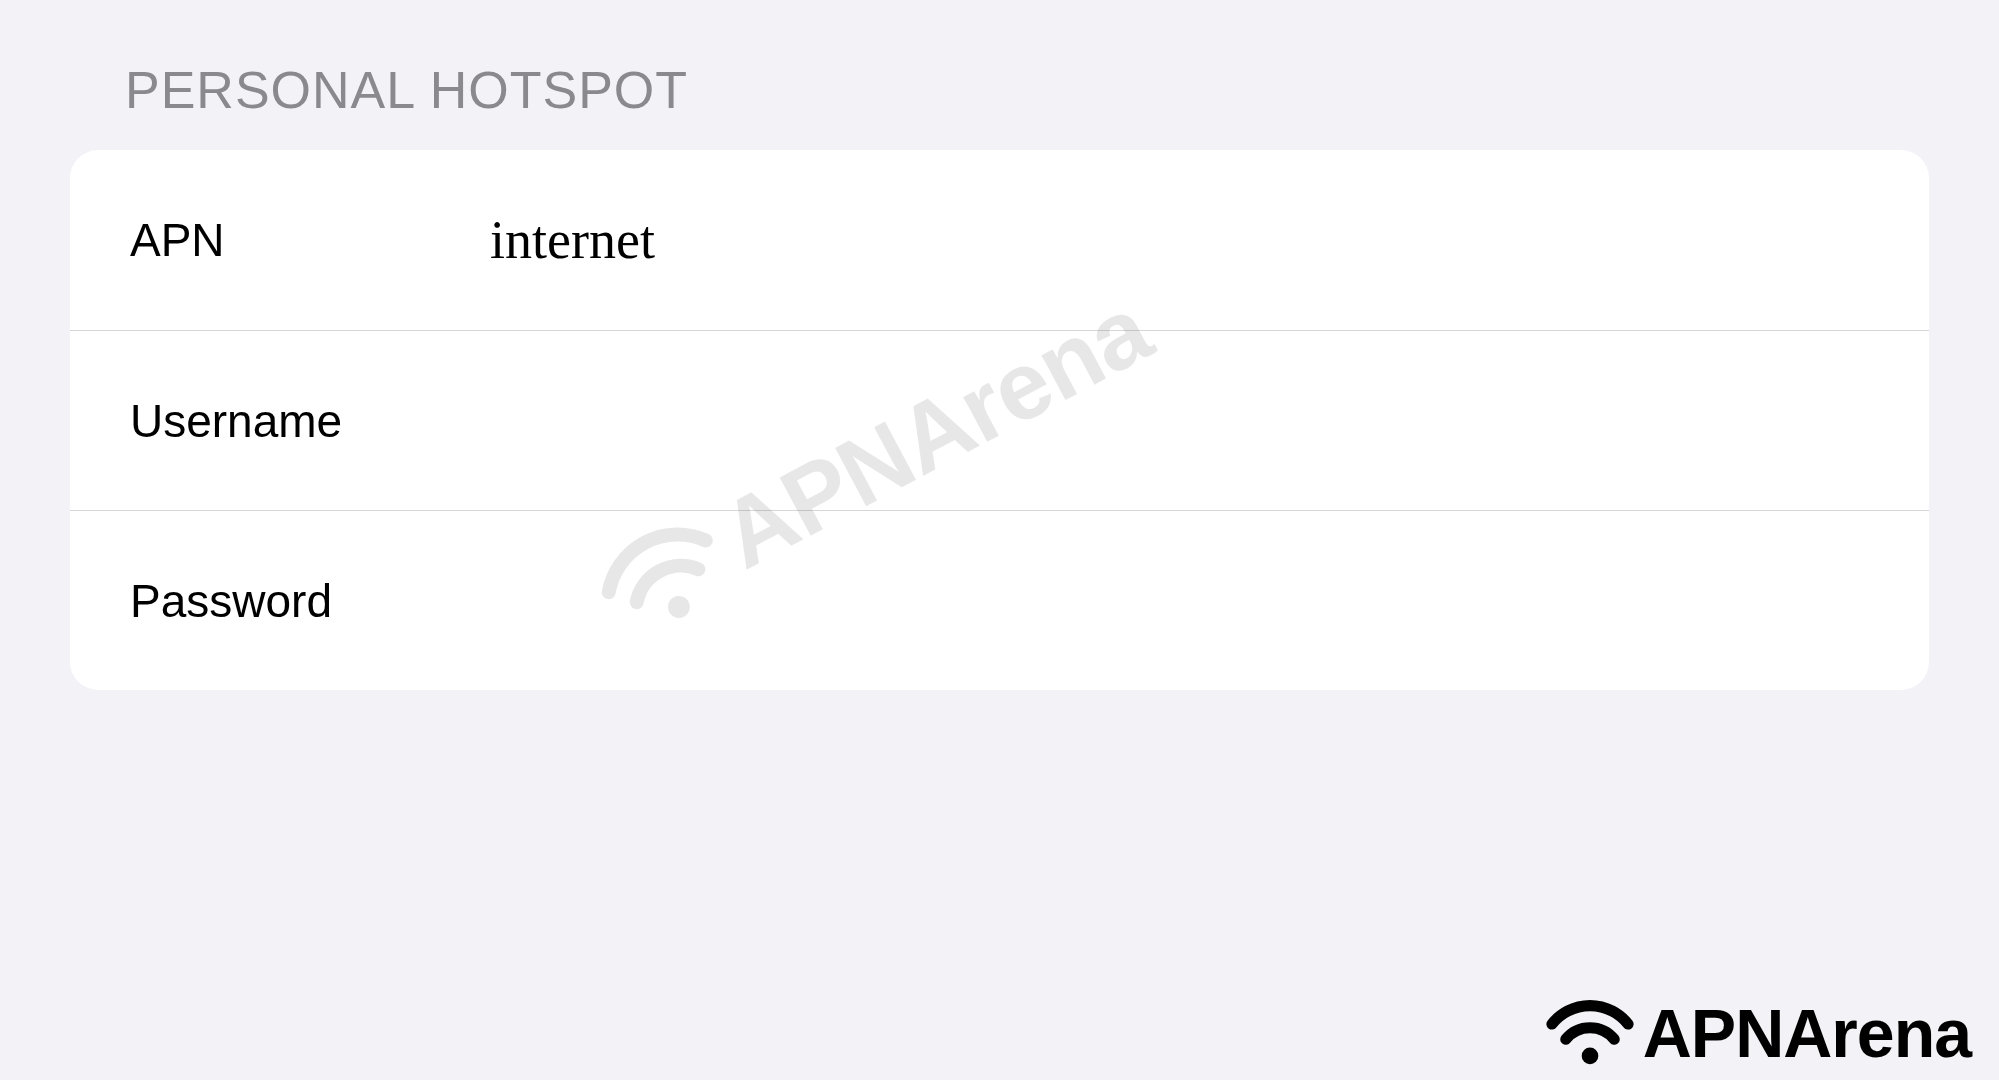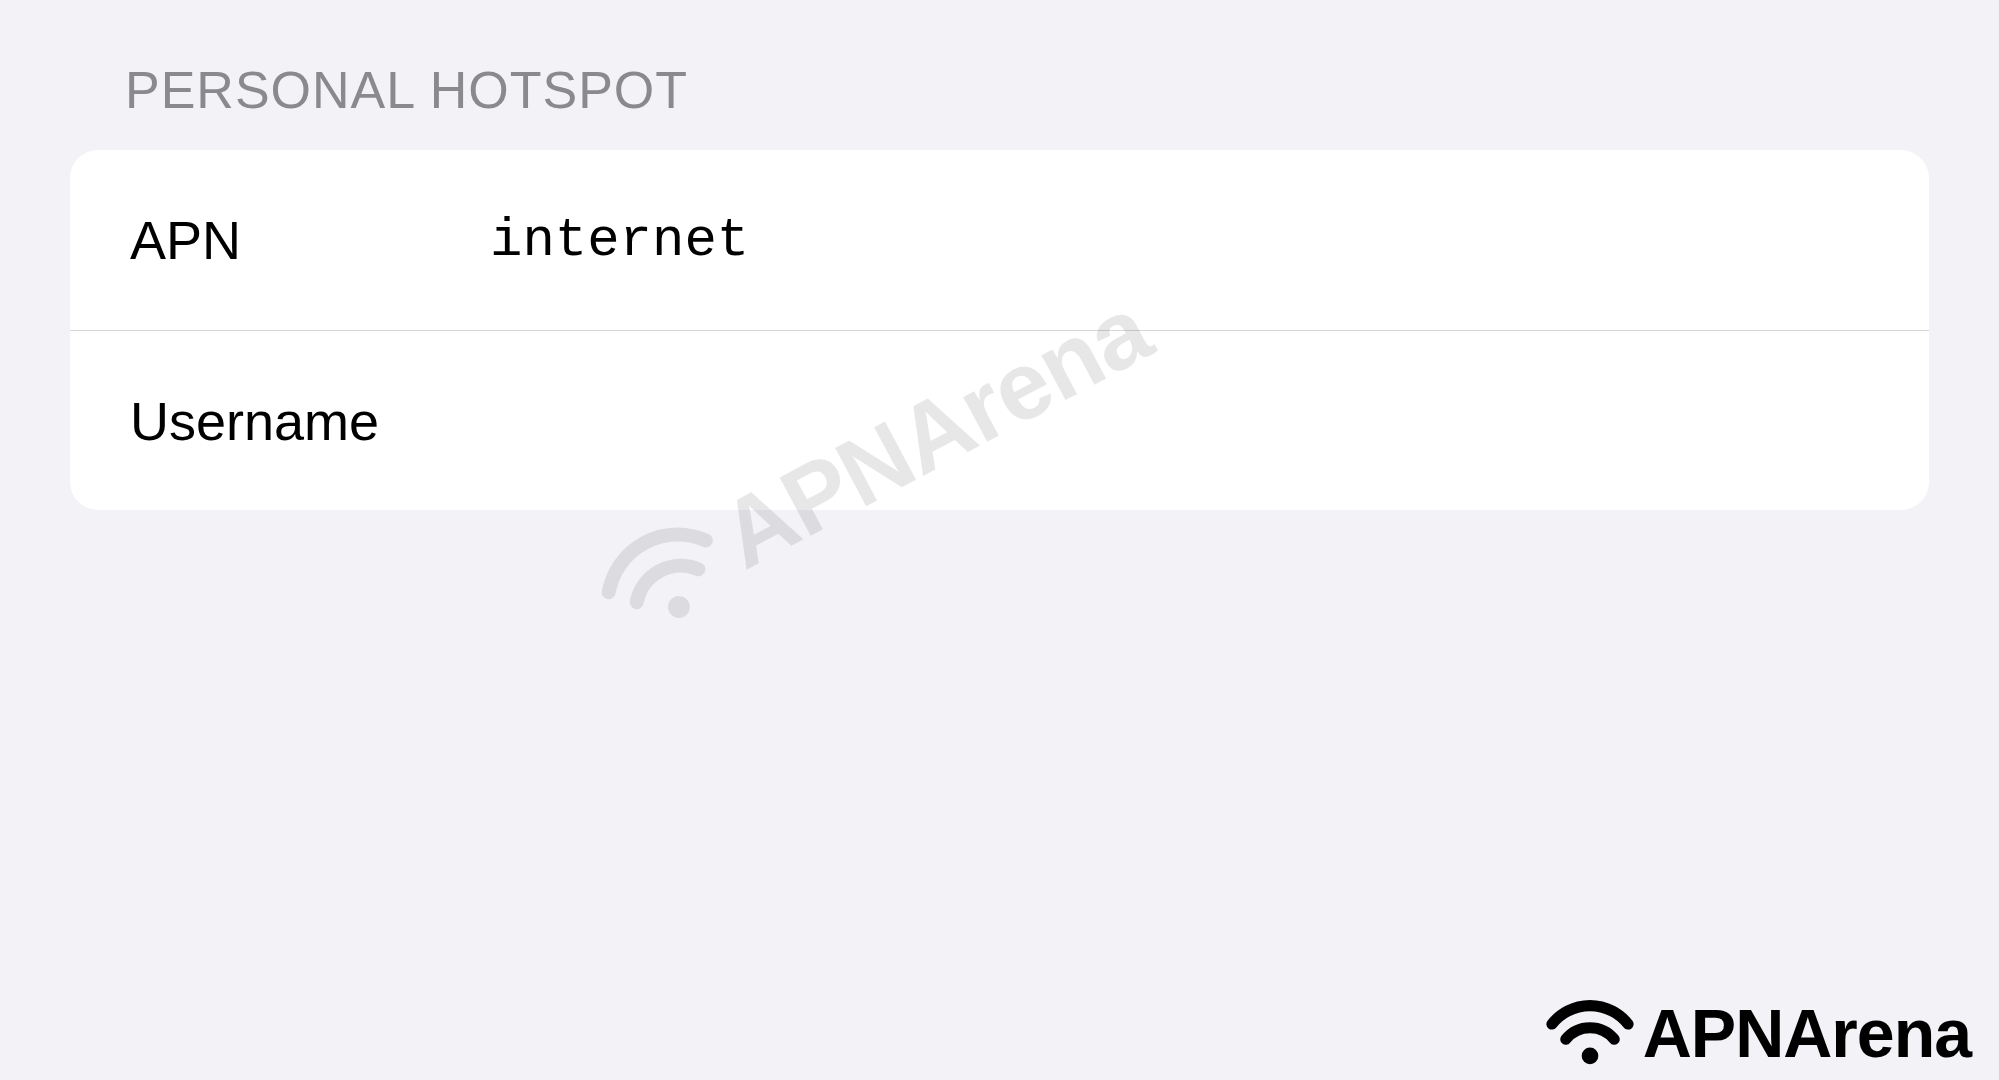--- a/index.html
+++ b/index.html
@@ -34,33 +34,33 @@
       align-items: center;
       padding: 48px 60px;
       min-height: 180px;
     }
     .settings-row + .settings-row {
       border-top: 1px solid #d6d6da;
       align-items: center;
     }
     .row-label {
       color: #000000;
-      font-size: 54px;
+      font-size: 46px;
       font-weight: 400;
       width: 360px;
       flex-shrink: 0;
     }
     .row-input {
       border: none;
       outline: none;
       background: transparent;
       color: #000000;
       font-size: 54px;
       font-weight: 400;
-      font-family: Liberation Mono, monospace;
+      font-family: Liberation Serif, serif;
       flex: 1;
       padding: 0;
     }
     .watermark-center {
       position: absolute;
       top: 410px;
       left: 570px;
       transform: rotate(-28deg);
       transform-origin: center;
       display: flex;
@@ -106,20 +106,24 @@
   <div class="settings-row">
     <span class="row-label">APN</span>
     <input class="row-input" type="text" value="internet" style="">
   </div>
 
   <div class="settings-row">
     <span class="row-label">Username</span>
     <input class="row-input" type="text" value="" style="">
   </div>
 
+  <div class="settings-row">
+    <span class="row-label">Password</span>
+    <input class="row-input" type="text" value="" style="">
+  </div>
 
 </div>
 
 <div class="watermark-center">
   <span class="wifi-icon">
     <svg width="130" height="100" viewBox="0 0 130 100">
       <path d="M 10 40 A 70 70 0 0 1 120 40" stroke="#444" stroke-width="14" fill="none" stroke-linecap="round"></path>
       <path d="M 30 62 A 45 45 0 0 1 100 62" stroke="#444" stroke-width="14" fill="none" stroke-linecap="round"></path>
       <circle cx="65" cy="86" r="11" fill="#444"></circle>
     </svg>

